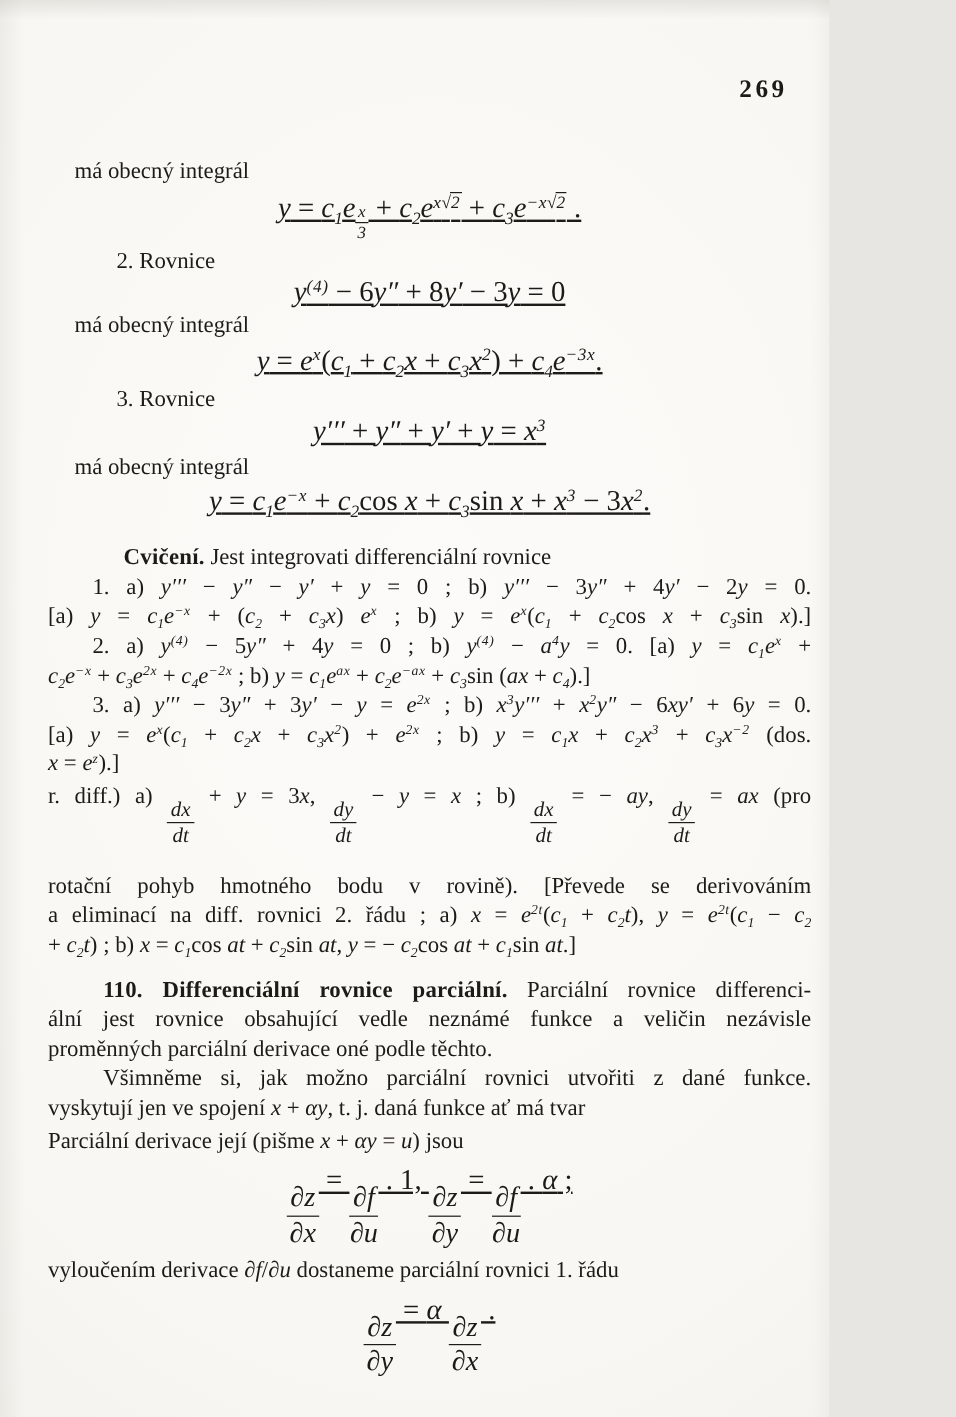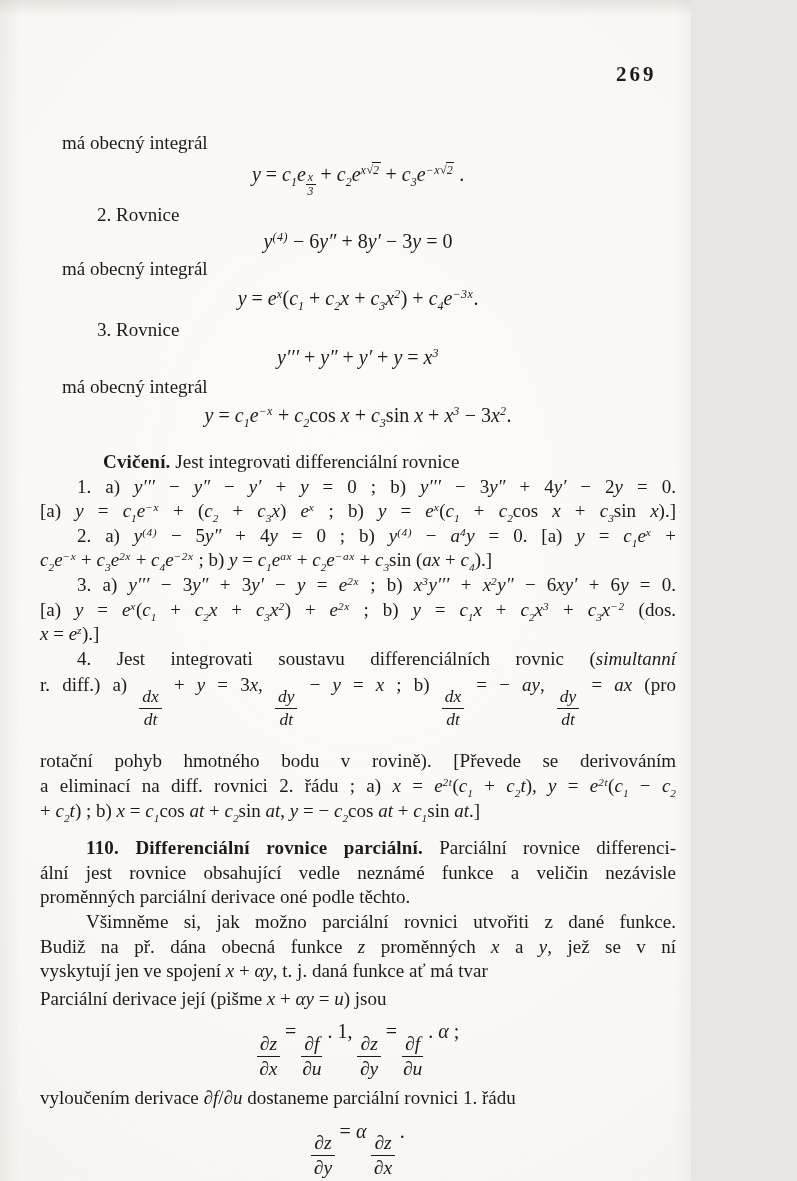--- a/index.html
+++ b/index.html
@@ -22,21 +22,21 @@
     font-size:21px;font-weight:bold;letter-spacing:3px;
   }
   .pbody{position:absolute;left:40px;top:131px;width:636px;}
   .ln{font-size:19px;line-height:24.6px;white-space:nowrap;}
   .just{text-align:justify;text-align-last:justify;}
   .ml22{margin-left:22px;}
   .ind35{text-indent:35px;}
   .ind37{text-indent:37px;}
   .ind46{text-indent:46px;}
   .ind63{text-indent:63px;}
-  .fm{text-align:center;font-size:20px;line-height:28px;white-space:nowrap;}
+  .fm{text-align:center;font-size:24px;line-height:28px;white-space:nowrap;text-decoration:underline;}
   .it{font-style:italic;}
   .bd{font-weight:bold;letter-spacing:.2px;}
   .rm{}
   sup,sub{font-size:.6em;font-style:italic;line-height:0;}
   sup{vertical-align:.55em;letter-spacing:.5px;}
   sub{vertical-align:-.4em;}
   .frac{
     display:inline-flex;flex-direction:column;align-items:center;
     font-style:italic;line-height:1.12;text-align:center;
     vertical-align:-.62em;font-size:.92em;
@@ -70,42 +70,40 @@
       <div class="ln ml22" style="margin-top: 4px;"><span class="rm">má obecný integrál</span></div>
       <div class="ln fm" style="margin-top: 2px;"><span class="it">y</span><span class="rm"> = </span><span class="it">c</span><sub>1</sub><span class="it">e</span><sup>−x</sup><span class="rm"> + </span><span class="it">c</span><sub>2</sub><span class="rm">cos </span><span class="it">x</span><span class="rm"> + </span><span class="it">c</span><sub>3</sub><span class="rm">sin </span><span class="it">x</span><span class="rm"> + </span><span class="it">x</span><sup>3</sup><span class="rm"> − 3</span><span class="it">x</span><sup>2</sup><span class="rm">.</span></div>
       <div class="ln ind63" style="margin-top: 21px; font-family: Liberation Serif, serif;"><span class="bd">Cvičení.</span><span class="rm"> Jest integrovati differenciální rovnice</span></div>
       <div class="ln ind37 just"><span class="rm">1. a) </span><span class="it">y′′′</span><span class="rm"> − </span><span class="it">y″</span><span class="rm"> − </span><span class="it">y′</span><span class="rm"> + </span><span class="it">y</span><span class="rm"> = 0 ;  b) </span><span class="it">y′′′</span><span class="rm"> − 3</span><span class="it">y″</span><span class="rm"> + 4</span><span class="it">y′</span><span class="rm"> − 2</span><span class="it">y</span><span class="rm"> = 0.</span></div>
       <div class="ln  just"><span class="rm">[a) </span><span class="it">y</span><span class="rm"> = </span><span class="it">c</span><sub>1</sub><span class="it">e</span><sup>−x</sup><span class="rm"> + (</span><span class="it">c</span><sub>2</sub><span class="rm"> + </span><span class="it">c</span><sub>3</sub><span class="it">x</span><span class="rm">) </span><span class="it">e</span><sup>x</sup><span class="rm"> ;  b) </span><span class="it">y</span><span class="rm"> = </span><span class="it">e</span><sup>x</sup><span class="rm">(</span><span class="it">c</span><sub>1</sub><span class="rm"> + </span><span class="it">c</span><sub>2</sub><span class="rm">cos </span><span class="it">x</span><span class="rm"> + </span><span class="it">c</span><sub>3</sub><span class="rm">sin </span><span class="it">x</span><span class="rm">).]</span></div>
       <div class="ln ind37 just"><span class="rm">2. a) </span><span class="it">y</span><sup>(4)</sup><span class="rm"> − 5</span><span class="it">y″</span><span class="rm"> + 4</span><span class="it">y</span><span class="rm"> = 0 ;  b) </span><span class="it">y</span><sup>(4)</sup><span class="rm"> − </span><span class="it">a</span><sup>4</sup><span class="it">y</span><span class="rm"> = 0.  [a) </span><span class="it">y</span><span class="rm"> = </span><span class="it">c</span><sub>1</sub><span class="it">e</span><sup>x</sup><span class="rm"> +</span></div>
       <div class="ln "><span class="it">c</span><sub>2</sub><span class="it">e</span><sup>−x</sup><span class="rm"> + </span><span class="it">c</span><sub>3</sub><span class="it">e</span><sup>2x</sup><span class="rm"> + </span><span class="it">c</span><sub>4</sub><span class="it">e</span><sup>−2x</sup><span class="rm"> ;  b) </span><span class="it">y</span><span class="rm"> = </span><span class="it">c</span><sub>1</sub><span class="it">e</span><sup>ax</sup><span class="rm"> + </span><span class="it">c</span><sub>2</sub><span class="it">e</span><sup>−ax</sup><span class="rm"> + </span><span class="it">c</span><sub>3</sub><span class="rm">sin (</span><span class="it">ax</span><span class="rm"> + </span><span class="it">c</span><sub>4</sub><span class="rm">).]</span></div>
       <div class="ln ind37 just"><span class="rm">3. a) </span><span class="it">y′′′</span><span class="rm"> − 3</span><span class="it">y″</span><span class="rm"> + 3</span><span class="it">y′</span><span class="rm"> − </span><span class="it">y</span><span class="rm"> = </span><span class="it">e</span><sup>2x</sup><span class="rm"> ;  b) </span><span class="it">x</span><sup>3</sup><span class="it">y′′′</span><span class="rm"> + </span><span class="it">x</span><sup>2</sup><span class="it">y″</span><span class="rm"> − 6</span><span class="it">xy′</span><span class="rm"> + 6</span><span class="it">y</span><span class="rm"> = 0.</span></div>
       <div class="ln  just"><span class="rm">[a) </span><span class="it">y</span><span class="rm"> = </span><span class="it">e</span><sup>x</sup><span class="rm">(</span><span class="it">c</span><sub>1</sub><span class="rm"> + </span><span class="it">c</span><sub>2</sub><span class="it">x</span><span class="rm"> + </span><span class="it">c</span><sub>3</sub><span class="it">x</span><sup>2</sup><span class="rm">) + </span><span class="it">e</span><sup>2x</sup><span class="rm"> ;  b) </span><span class="it">y</span><span class="rm"> = </span><span class="it">c</span><sub>1</sub><span class="it">x</span><span class="rm"> + </span><span class="it">c</span><sub>2</sub><span class="it">x</span><sup>3</sup><span class="rm"> + </span><span class="it">c</span><sub>3</sub><span class="it">x</span><sup>−2</sup><span class="rm">  (dos.</span></div>
       <div class="ln "><span class="it">x</span><span class="rm"> = </span><span class="it">e</span><sup>z</sup><span class="rm">).]</span></div>
-      <div class="ln ind37 just"><span class="rm">4. Jest integrovati soustavu differenciálních rovnic (</span><span class="it">simultanní</span></div>
       <div class="ln  just" style="margin-top: 2px;"><span class="rm">r. diff.) a) </span><span class="frac">
           <span class="num">dx</span>
           <span class="den">dt</span>
         </span><span class="rm"> + </span><span class="it">y</span><span class="rm"> = 3</span><span class="it">x</span><span class="rm">, </span><span class="frac">
           <span class="num">dy</span>
           <span class="den">dt</span>
         </span><span class="rm"> − </span><span class="it">y</span><span class="rm"> = </span><span class="it">x</span><span class="rm"> ;  b) </span><span class="frac">
           <span class="num">dx</span>
           <span class="den">dt</span>
         </span><span class="rm"> = − </span><span class="it">ay</span><span class="rm">, </span><span class="frac">
           <span class="num">dy</span>
           <span class="den">dt</span>
         </span><span class="rm"> = </span><span class="it">ax</span><span class="rm">  (pro</span></div>
       <div class="ln  just" style="margin-top: 20px;"><span class="rm">rotační pohyb hmotného bodu v rovině). [Převede se derivováním</span></div>
       <div class="ln  just"><span class="rm">a eliminací na diff. rovnici 2. řádu ;  a) </span><span class="it">x</span><span class="rm"> = </span><span class="it">e</span><sup>2t</sup><span class="rm">(</span><span class="it">c</span><sub>1</sub><span class="rm"> + </span><span class="it">c</span><sub>2</sub><span class="it">t</span><span class="rm">),  </span><span class="it">y</span><span class="rm"> = </span><span class="it">e</span><sup>2t</sup><span class="rm">(</span><span class="it">c</span><sub>1</sub><span class="rm"> − </span><span class="it">c</span><sub>2</sub></div>
       <div class="ln "><span class="rm">+ </span><span class="it">c</span><sub>2</sub><span class="it">t</span><span class="rm">) ;  b) </span><span class="it">x</span><span class="rm"> = </span><span class="it">c</span><sub>1</sub><span class="rm">cos </span><span class="it">at</span><span class="rm"> + </span><span class="it">c</span><sub>2</sub><span class="rm">sin </span><span class="it">at</span><span class="rm">,  </span><span class="it">y</span><span class="rm"> = − </span><span class="it">c</span><sub>2</sub><span class="rm">cos </span><span class="it">at</span><span class="rm"> + </span><span class="it">c</span><sub>1</sub><span class="rm">sin </span><span class="it">at</span><span class="rm">.]</span></div>
       <div class="ln ind46 just" style="margin-top: 13px;"><span class="bd">110. Differenciální rovnice parciální.</span><span class="rm"> Parciální rovnice differenci-</span></div>
       <div class="ln  just"><span class="rm">ální jest rovnice obsahující vedle neznámé funkce a veličin nezávisle</span></div>
       <div class="ln "><span class="rm">proměnných parciální derivace oné podle těchto.</span></div>
       <div class="ln ind46 just"><span class="rm">Všimněme si, jak možno parciální rovnici utvořiti z dané funkce.</span></div>
-      <div class="ln  just"><span class="rm">Budiž na př. dána obecná funkce </span><span class="it">z</span><span class="rm"> proměnných </span><span class="it">x</span><span class="rm"> a </span><span class="it">y</span><span class="rm">, jež se v ní</span></div>
       <div class="ln "><span class="rm">vyskytují jen ve spojení </span><span class="it">x</span><span class="rm"> + </span><span class="it">αy</span><span class="rm">, t. j. daná funkce ať má tvar</span></div>
       <div class="ln " style="margin-top: 3px;"><span class="rm">Parciální derivace její (pišme </span><span class="it">x</span><span class="rm"> + </span><span class="it">αy</span><span class="rm"> = </span><span class="it">u</span><span class="rm">) jsou</span></div>
       <div class="ln fm" style="margin-top: 6px;"><span class="frac">
           <span class="num">∂z</span>
           <span class="den">∂x</span>
         </span><span class="rm"> = </span><span class="frac">
           <span class="num">∂f</span>
           <span class="den">∂u</span>
         </span><span class="rm"> . 1,    </span><span class="frac">
           <span class="num">∂z</span>

